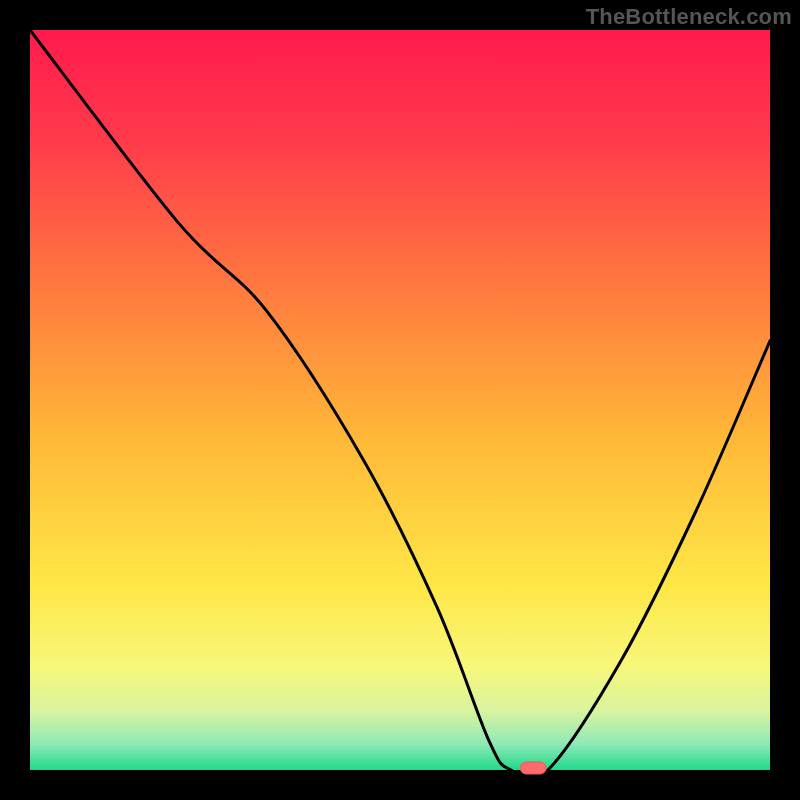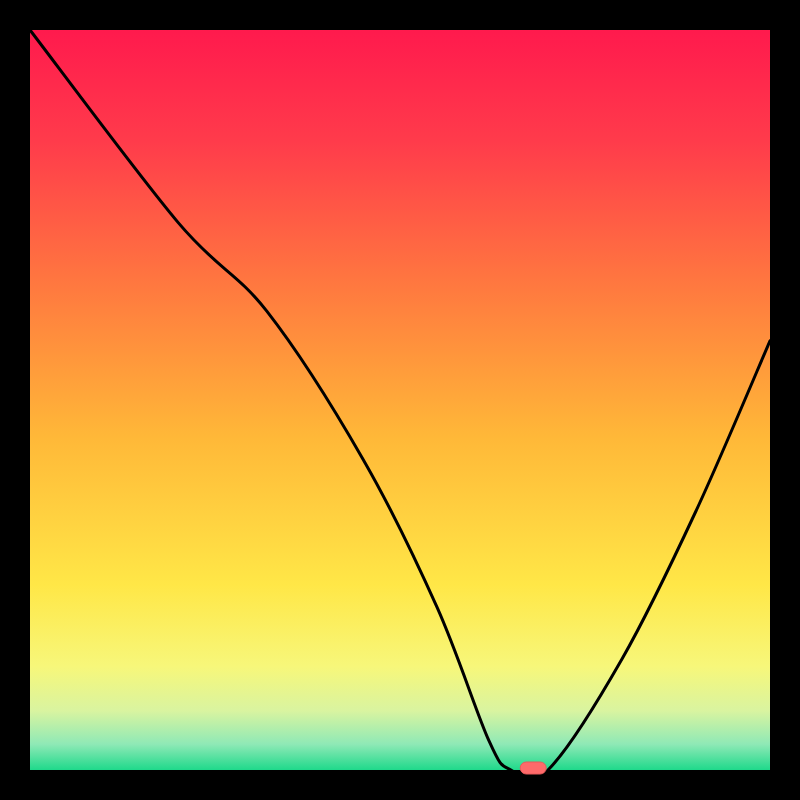--- a/index.html
+++ b/index.html
@@ -53,13 +53,14 @@
 
     <rect x="0" y="0" width="800" height="800" fill="#000"></rect>
 
     <rect x="30" y="30" width="740" height="740" fill="url(#bg-grad)"></rect>
 
     <path id="curve" fill="none" stroke="#000000" stroke-width="3" stroke-linecap="round" stroke-linejoin="round" d="M 30 30 C 54.7 62.1, 138.5 175.5, 178.0 222.4 C 217.5 269.3, 236.0 271.7, 266.8 311.2 C 297.6 350.7, 334.6 409.9, 363.0 459.2 C 391.4 508.5, 416.0 560.3, 437.0 607.2 C 458.0 654.1, 476.5 713.3, 488.8 740.4 C 501.1 767.5, 501.1 765.1, 511.0 770.0 C 520.9 774.9, 529.5 788.5, 548.0 770.0 C 566.5 751.5, 597.3 702.2, 622.0 659.0 C 646.7 615.8, 671.3 564.0, 696.0 511.0 C 720.7 458.0, 757.7 369.2, 770.0 340.8"></path>
 
     <rect id="marker" rx="6" ry="6" height="12" width="26" x="520.2" y="762.0" fill="#ff6a6a" stroke="#e85b5b" stroke-width="1"></rect>
   </svg>
 
+  <div class="watermark">TheBottleneck.com</div>
 </div>
 
 </body></html>

